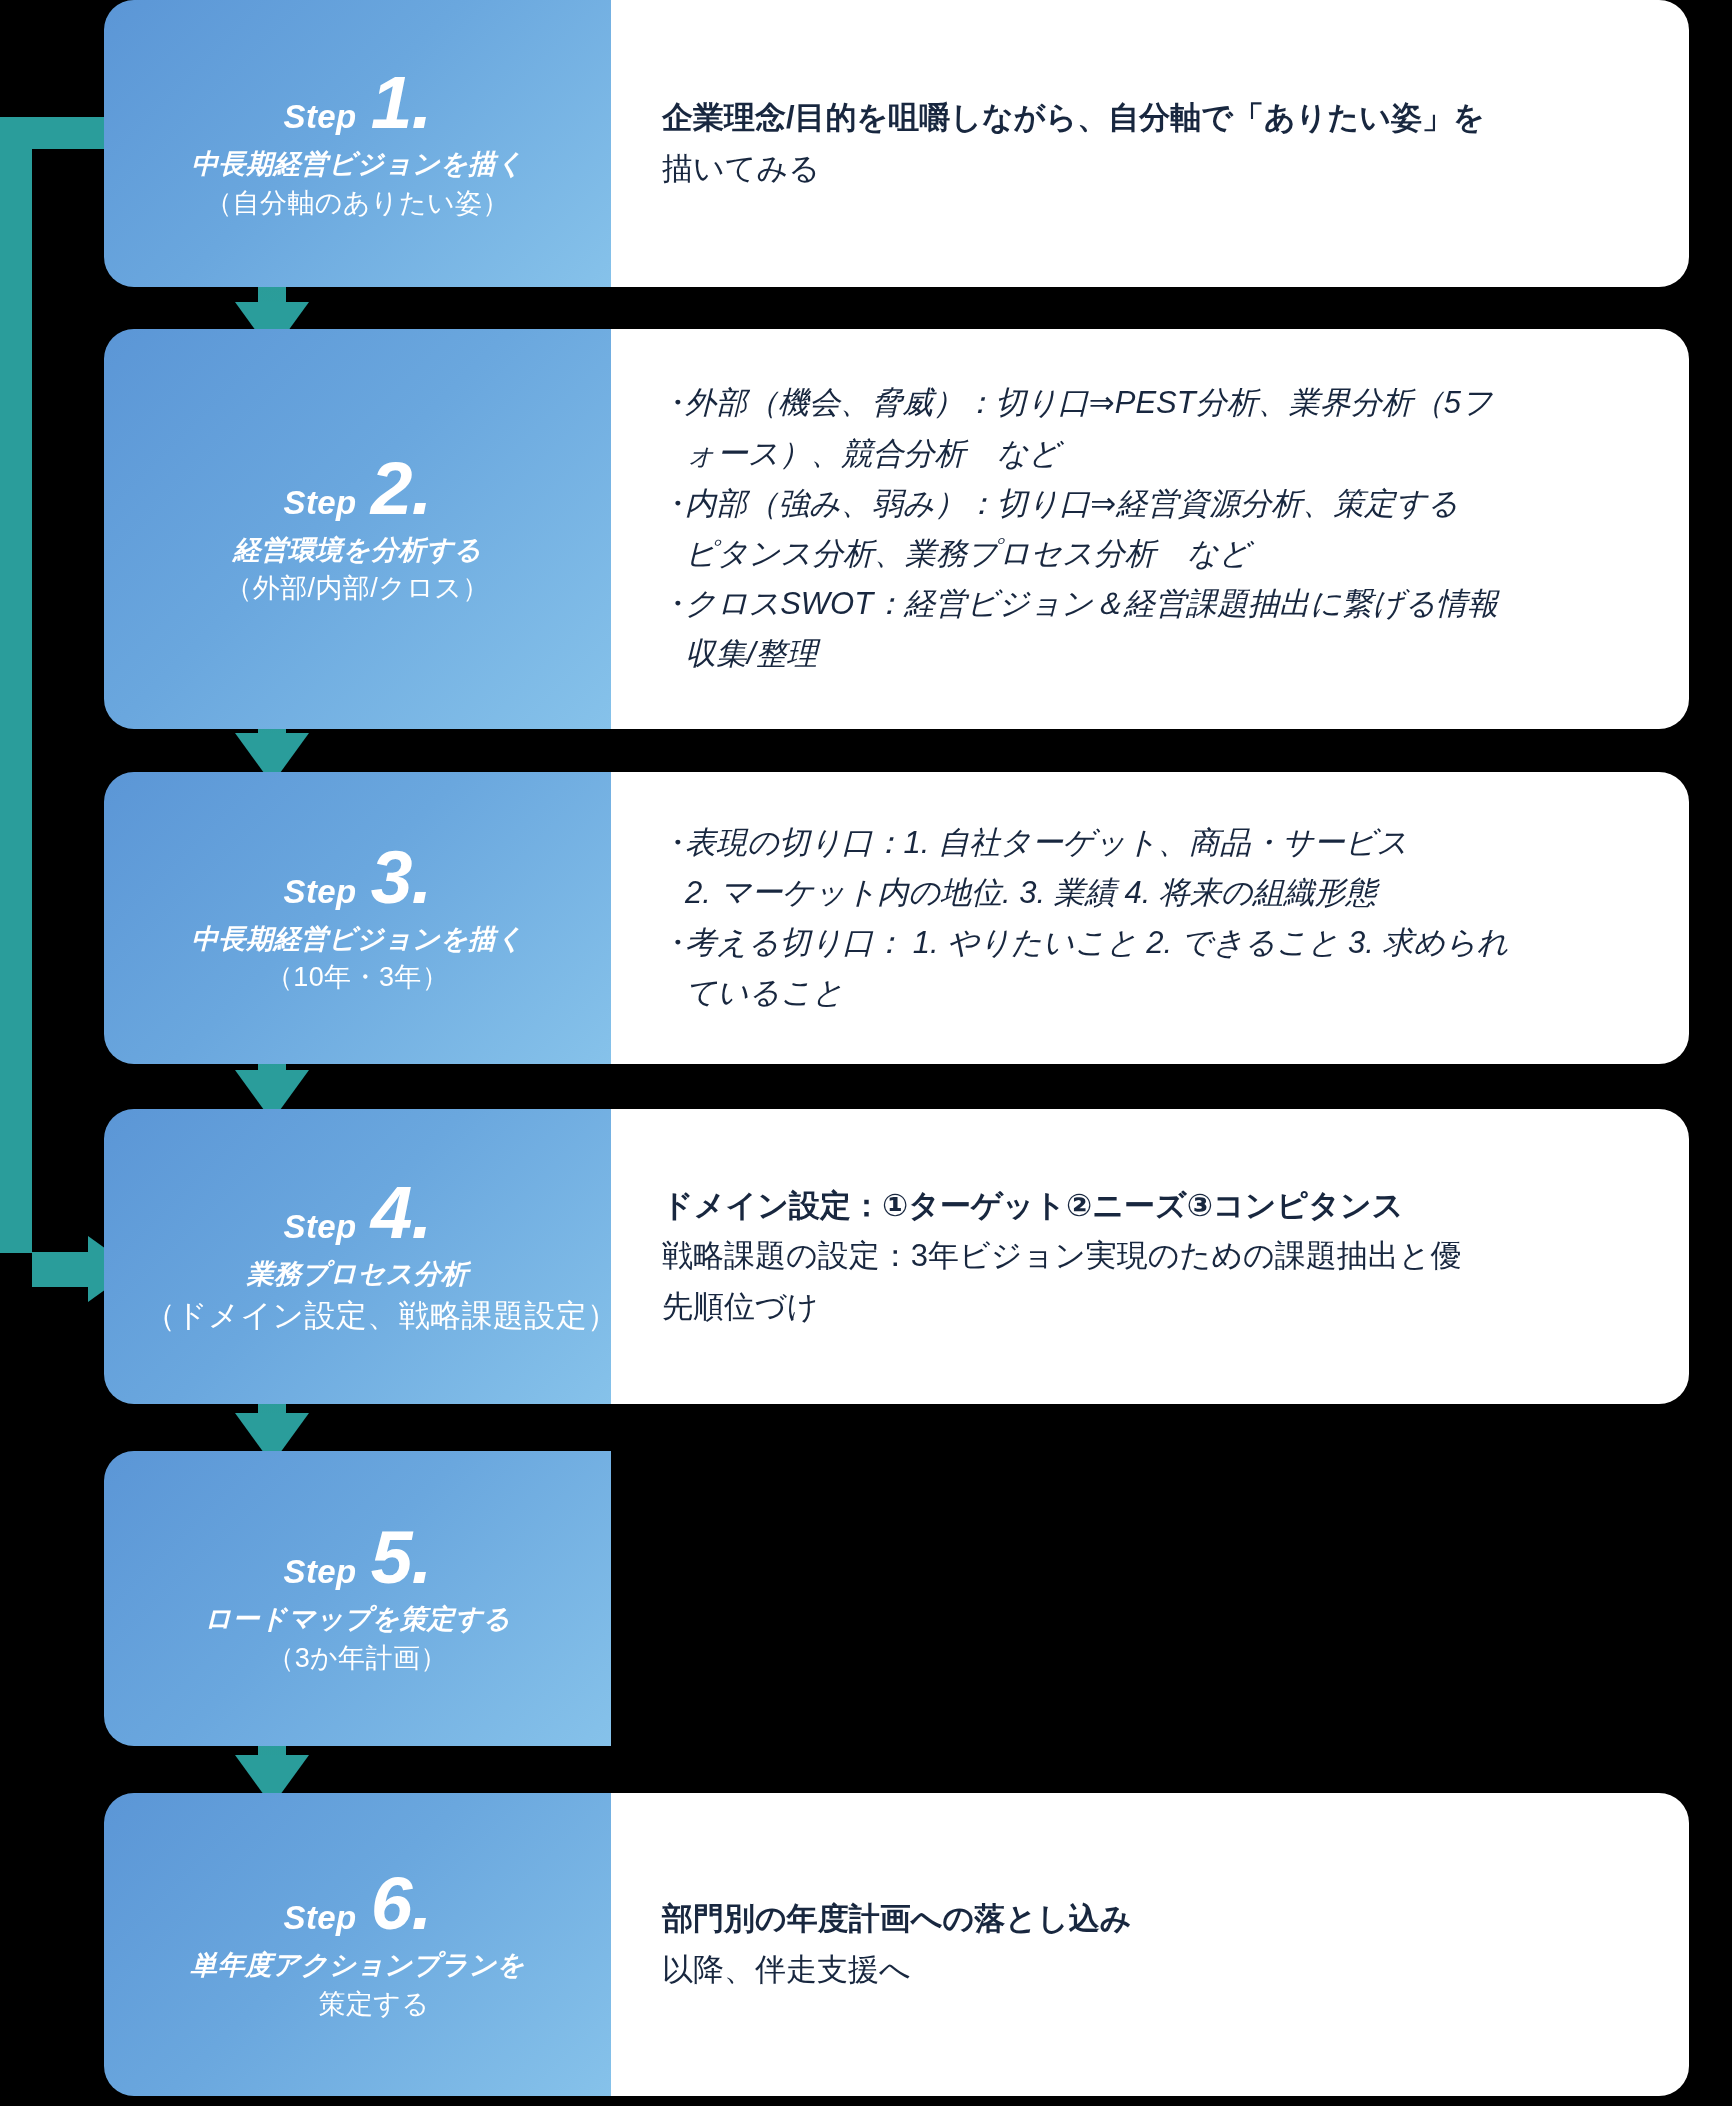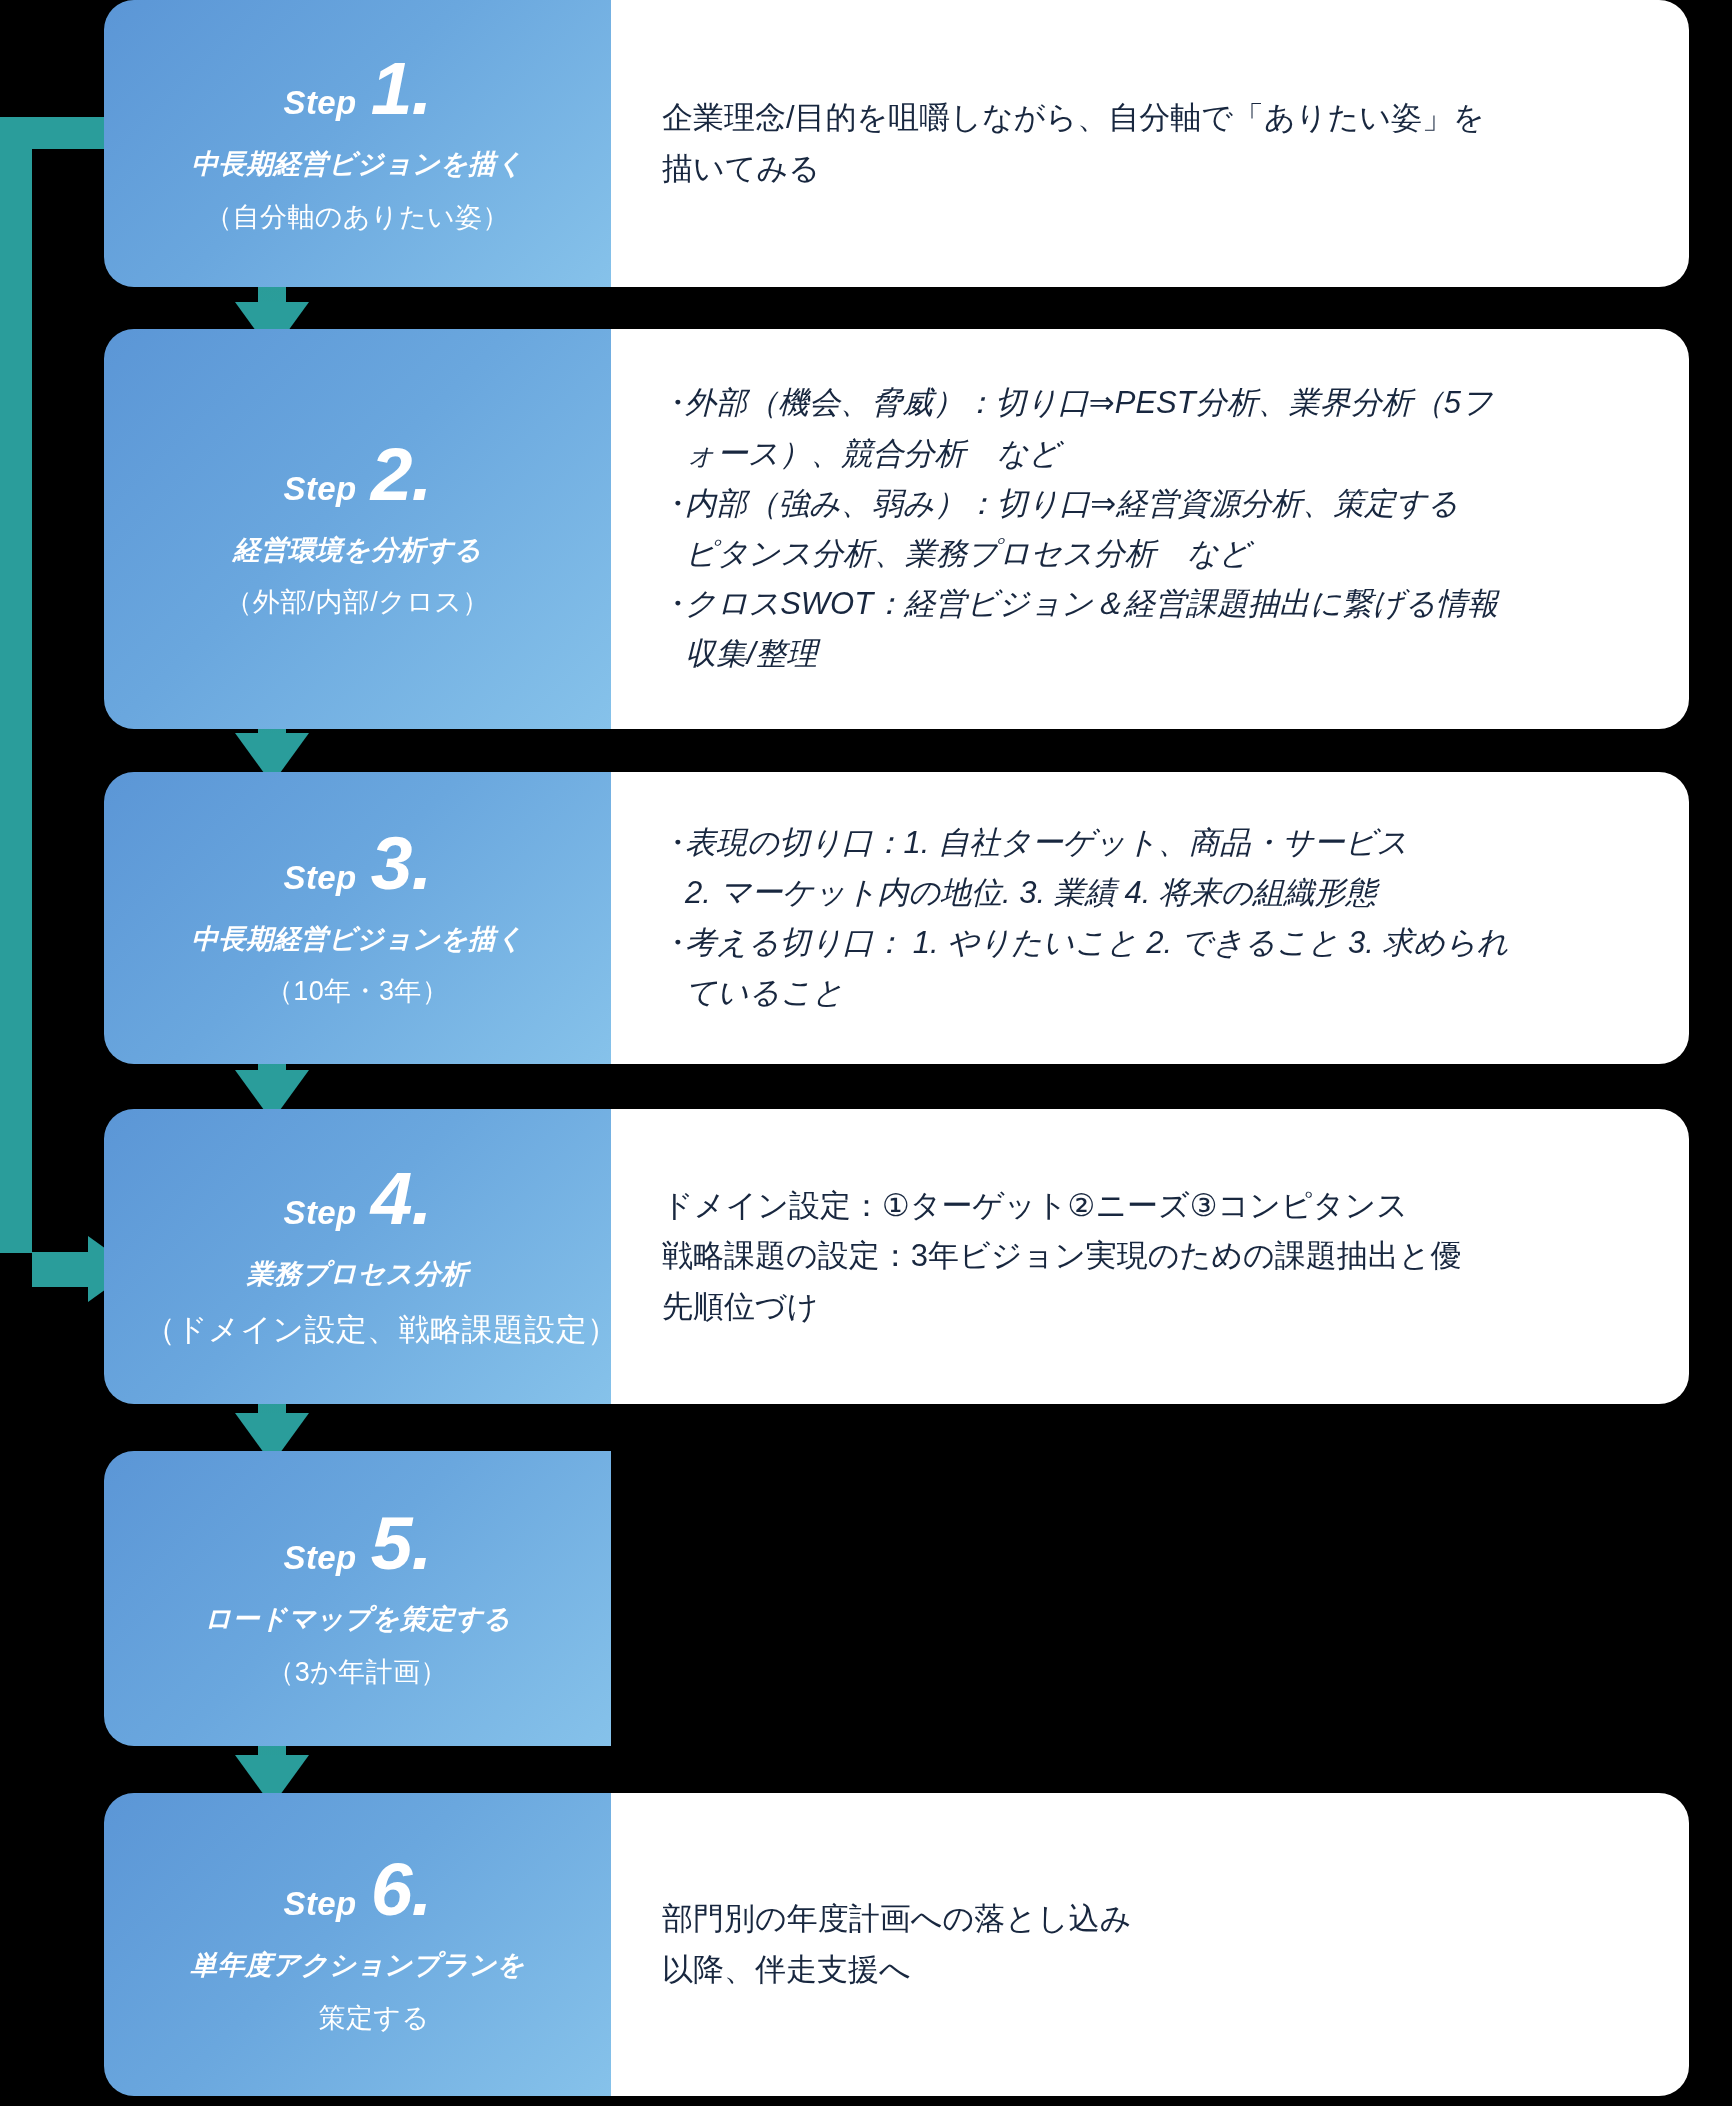--- a/index.html
+++ b/index.html
@@ -95,21 +95,20 @@
     flex: 0 0 507px;
     background: linear-gradient(135deg, #5b96d6 0%, #6aa7de 45%, #86c2ea 100%);
     position: relative;
     display: flex;
     flex-direction: column;
     align-items: center;
     justify-content: center;
     padding: 16px 12.3px;
     box-sizing: border-box;
     color: #ffffff;
-    gap: 14px;
   }
   .step-right {
     flex: 1 1 auto;
     background: #ffffff;
     display: flex;
     flex-direction: column;
     justify-content: center;
     padding: 26px 49px 26px 51px;
     box-sizing: border-box;
     color: #17243c;
@@ -178,20 +177,21 @@
     flex: 0 0 auto;
     width: 23px;
     color: #18273f;
   }
   .bullet-text {
     flex: 1 1 auto;
     font-style: italic;
   }
   .plain-block .body-line:first-child {
     text-indent: 0;
+    font-weight: bold;
   }
 </style>
 </head>
 <body>
 
 <div id="stage">
 
   <div>
     <div class="loop-seg loop-top"></div>
     <div class="loop-seg loop-left"></div>

